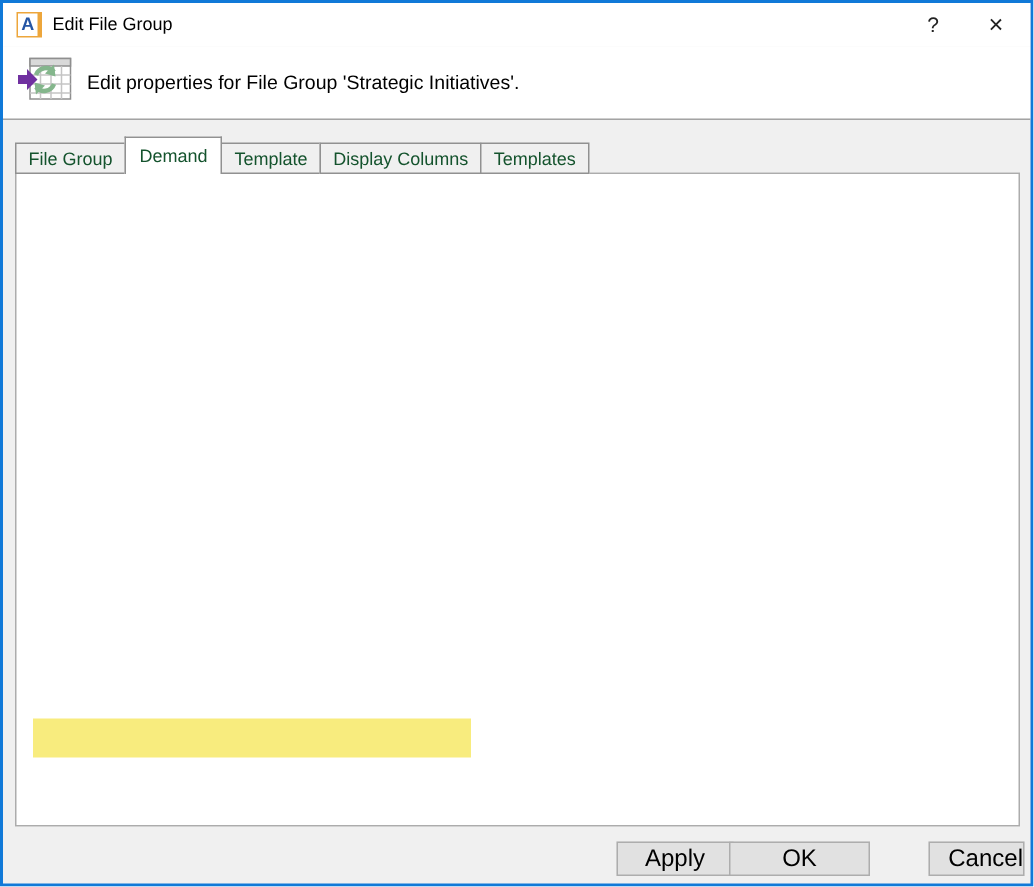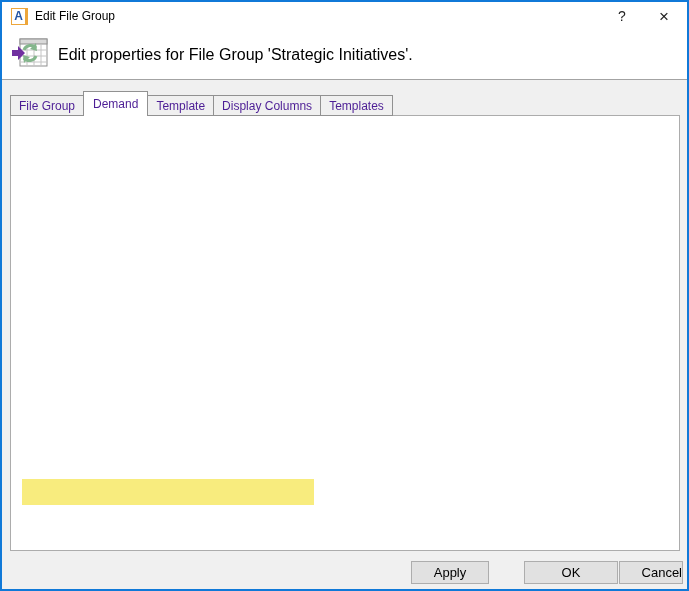--- a/index.html
+++ b/index.html
@@ -6,39 +6,39 @@
   *{box-sizing:border-box;font-family:"Liberation Sans",sans-serif;}
   .dialog{position:relative;width:689px;height:591px;background:#f0f0f0;border:2px solid #1079d8;overflow:hidden;}
   .titlebar{position:absolute;left:0;top:0;right:0;height:29px;background:#fff;}
   .app-icon{position:absolute;left:9px;top:6px;width:17px;height:17px;background:#fff;border:1px solid #eda63b;border-right-width:3px;color:#2455a4;font-weight:bold;font-size:12px;line-height:15px;text-align:center;}
   .title-text{position:absolute;left:33px;top:0;height:29px;line-height:29px;font-size:12px;color:#000;}
   .tb-btn{position:absolute;top:0;width:30px;height:29px;text-align:center;line-height:29px;font-size:14px;color:#222;cursor:default;}
   .tb-help{right:50px;}
   .tb-close{right:8px;font-size:17px;}
   .header{position:absolute;left:0;top:29px;right:0;height:48px;background:#fff;}
   .header-icon{position:absolute;left:9px;top:6px;}
-  .header-text{position:absolute;left:56px;top:0;height:48px;line-height:48px;font-size:16px;color:#000;}
+  .header-text{position:absolute;left:56px;top:0;height:48px;line-height:48px;font-size:13px;color:#000;}
   .separator{position:absolute;left:0;top:77px;right:0;height:1px;background:#a3a3a3;}
 
   .tabstrip{position:absolute;left:8px;top:89px;height:25px;display:flex;align-items:flex-end;z-index:5;}
-  .tab{height:21px;line-height:20px;padding:0 8px;font-size:12px;background:#f0f0f0;border:1px solid #919191;margin-right:-1px;color:#4c1d95;}
+  .tab{height:21px;line-height:20px;padding:0 8px;font-size:12px;background:#f0f0f0;border:1px solid #919191;margin-right:-1px;color:#14532d;}
   .tab.active{height:25px;line-height:24px;background:#fff;border-bottom:none;position:relative;z-index:6;padding:0 9px;}
   .panel{position:absolute;left:8px;top:113px;width:670px;height:436px;background:#fff;border:1px solid #acacac;z-index:1;}
 
   .grp{position:absolute;border:1px solid #d5dfe5;border-radius:4px;background:#fff;}
   .grp-title{position:absolute;top:-9px;left:8px;background:#fff;padding:0 4px;font-size:12px;font-weight:bold;color:#000;}
   .lbl{position:absolute;font-size:12px;color:#000;white-space:nowrap;}
   .cb-box{position:absolute;width:13px;height:13px;background:#fff;border:1px solid #707070;}
   .combo{position:absolute;height:24px;border:1px solid #8a8a8a;background:#fff;font-size:12px;line-height:22px;padding-left:6px;color:#000;}
   .combo.gray{background:#e2e2e2;}
   .chev{position:absolute;right:9px;top:7px;width:7px;height:7px;border-right:1px solid #555;border-bottom:1px solid #555;transform:rotate(45deg);}
   .txt{position:absolute;height:22px;border:1px solid #9a9a9a;background:#fff;font-size:12px;padding:0 6px;color:#000;margin:0;}
   .browse{position:absolute;width:47px;height:24px;background:#e5e5e5;border:1px solid #8d8d8d;font-size:12px;color:#000;text-align:center;line-height:22px;padding:0;}
   .clearbtn{position:absolute;width:22px;height:24px;background:#e5e5e5;border:1px solid #8d8d8d;font-size:15px;color:#222;text-align:center;line-height:21px;padding:0;}
-  .footer-btn{position:absolute;top:559px;height:23px;background:#e1e1e1;border:1px solid #adadad;font-size:13px;color:#000;text-align:center;padding:0;}
+  .footer-btn{position:absolute;top:559px;height:23px;background:#e1e1e1;border:1px solid #adadad;font-size:16px;color:#000;text-align:center;padding:0;}
   .highlight{position:absolute;left:20px;top:477px;width:292px;height:26px;background:rgba(242,220,20,0.55);z-index:9;pointer-events:none;}
 </style>
 </head>
 <body>
 
 <div class="dialog">
 
   <div class="titlebar">
     <div class="app-icon">A</div>
     <div class="title-text">Edit File Group</div>
@@ -143,16 +143,16 @@
 
     <span class="lbl" style="left:13px;top:76px;">Clone File Form</span>
     <input class="txt" style="left: 116px; top: 72px; width: 434px;" value="Clone Initiative.xlsx">
     <button class="browse" style="left:559px;top:71px;">Browse...</button>
     <button class="clearbtn" style="left:613px;top:71px;">×</button>
   </div>
 
   <div class="highlight"></div>
 
   <button class="footer-btn" style="left:409px;width:78px;">Apply</button>
-  <button class="footer-btn" style="left:522px;width:94px;">OK</button>
+  <button class="footer-btn" style="left:484px;width:94px;">OK</button>
   <button class="footer-btn" style="left:617px;width:64px;text-align:right;">Cancel</button>
 
 </div>
 
 </body></html>

